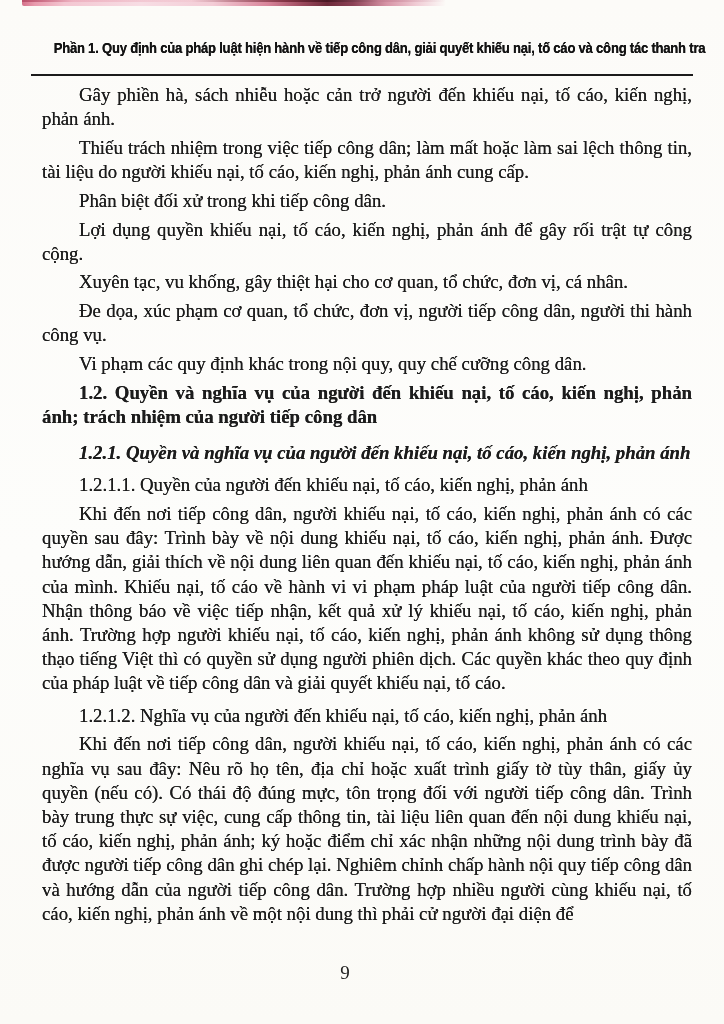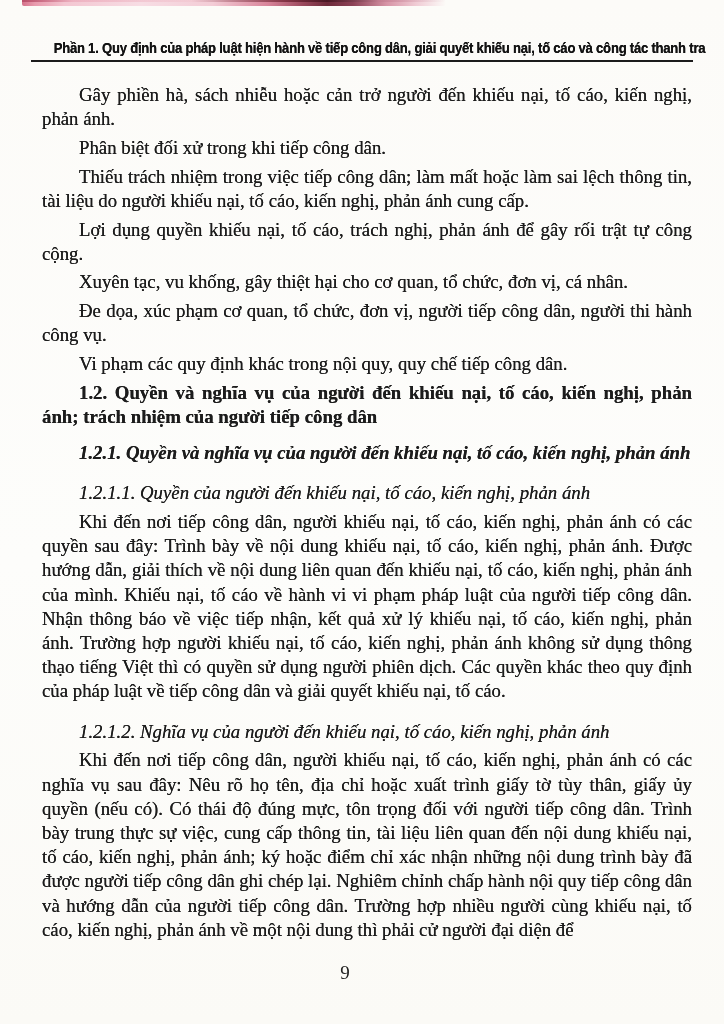--- a/index.html
+++ b/index.html
@@ -32,21 +32,21 @@
     background: linear-gradient(to right,
       #b94f6a 0%, rgba(233,160,178,.55) 12%, rgba(240,190,200,.35) 40%,
       rgba(122,44,60,.85) 62%, rgba(70,22,34,.9) 72%, rgba(190,120,140,.5) 84%,
       rgba(255,255,255,0) 100%);
   }
   .running-header {
     position: absolute;
     top: 40px; left: 31px; width: 662px;
     text-align: center;
     border-bottom: 2px solid #1b1b1b;
-    padding-bottom: 4px;
+    padding-bottom: 18px;
     font-family: "Liberation Sans", "DejaVu Sans", sans-serif;
     font-weight: bold;
     font-size: 14px;
     color: #131313;
   }
   .running-header .hdr-inner {
     display: inline-block;
     white-space: nowrap;
     letter-spacing: -0.25px;
     transform: scaleX(0.935);
@@ -60,21 +60,21 @@
     line-height: 24.2px;
     text-align: justify;
     text-shadow: 0 0 .35px #222;
   }
   .para, .h-bold, .h-bolditalic, .h-italic {
     margin: 0 0 4.5px 0;
     text-indent: 37px;
   }
   .h-bold   { font-weight: bold; margin-top: 0; }
   .h-bolditalic { font-weight: bold; font-style: italic; margin-top: 12px; text-align: left; }
-  .h-italic { font-style: italic; margin-top: 16px; text-align: left; }
+  .h-italic { margin-top: 8px; text-align: left; }
   .page-number {
     position: absolute;
     top: 962px; left: 0; right: 0;
     text-align: center;
     font-size: 19px;
     color: #222;
   }
   .page-number span { position: relative; left: -17px; }
 </style>
 </head>
@@ -83,26 +83,26 @@
 <div class="page">
 
   <div class="scan-artifact"></div>
 
   <div class="running-header">
     <span class="hdr-inner">Phần 1. Quy định của pháp luật hiện hành về tiếp công dân, giải quyết khiếu nại, tố cáo và công tác thanh tra</span>
   </div>
 
   <div class="content">
     <div class="para">Gây phiền hà, sách nhiễu hoặc cản trở người đến khiếu nại, tố cáo, kiến nghị, phản ánh.</div>
+    <div class="para">Thiếu trách nhiệm trong việc tiếp công dân; làm mất hoặc làm sai lệch thông tin, tài liệu do người khiếu nại, tố cáo, kiến nghị, phản ánh cung cấp.</div>
     <div class="para">Phân biệt đối xử trong khi tiếp công dân.</div>
-    <div class="para">Thiếu trách nhiệm trong việc tiếp công dân; làm mất hoặc làm sai lệch thông tin, tài liệu do người khiếu nại, tố cáo, kiến nghị, phản ánh cung cấp.</div>
-    <div class="para">Lợi dụng quyền khiếu nại, tố cáo, trách nghị, phản ánh để gây rối trật tự công cộng.</div>
+    <div class="para">Lợi dụng quyền khiếu nại, tố cáo, kiến nghị, phản ánh để gây rối trật tự công cộng.</div>
     <div class="para">Xuyên tạc, vu khống, gây thiệt hại cho cơ quan, tổ chức, đơn vị, cá nhân.</div>
     <div class="para">Đe dọa, xúc phạm cơ quan, tổ chức, đơn vị, người tiếp công dân, người thi hành công vụ.</div>
-    <div class="para">Vi phạm các quy định khác trong nội quy, quy chế tiếp công dân.</div>
+    <div class="para">Vi phạm các quy định khác trong nội quy, quy chế cưỡng công dân.</div>
     <div class="h-bold">1.2. Quyền và nghĩa vụ của người đến khiếu nại, tố cáo, kiến nghị, phản ánh; trách nhiệm của người tiếp công dân</div>
     <div class="h-bolditalic">1.2.1. Quyền và nghĩa vụ của người đến khiếu nại, tố cáo, kiến nghị, phản ánh</div>
     <div class="h-italic">1.2.1.1. Quyền của người đến khiếu nại, tố cáo, kiến nghị, phản ánh</div>
     <div class="para">Khi đến nơi tiếp công dân, người khiếu nại, tố cáo, kiến nghị, phản ánh có các quyền sau đây: Trình bày về nội dung khiếu nại, tố cáo, kiến nghị, phản ánh. Được hướng dẫn, giải thích về nội dung liên quan đến khiếu nại, tố cáo, kiến nghị, phản ánh của mình. Khiếu nại, tố cáo về hành vi vi phạm pháp luật của người tiếp công dân. Nhận thông báo về việc tiếp nhận, kết quả xử lý khiếu nại, tố cáo, kiến nghị, phản ánh. Trường hợp người khiếu nại, tố cáo, kiến nghị, phản ánh không sử dụng thông thạo tiếng Việt thì có quyền sử dụng người phiên dịch. Các quyền khác theo quy định của pháp luật về tiếp công dân và giải quyết khiếu nại, tố cáo.</div>
     <div class="h-italic">1.2.1.2. Nghĩa vụ của người đến khiếu nại, tố cáo, kiến nghị, phản ánh</div>
     <div class="para">Khi đến nơi tiếp công dân, người khiếu nại, tố cáo, kiến nghị, phản ánh có các nghĩa vụ sau đây: Nêu rõ họ tên, địa chỉ hoặc xuất trình giấy tờ tùy thân, giấy ủy quyền (nếu có). Có thái độ đúng mực, tôn trọng đối với người tiếp công dân. Trình bày trung thực sự việc, cung cấp thông tin, tài liệu liên quan đến nội dung khiếu nại, tố cáo, kiến nghị, phản ánh; ký hoặc điểm chỉ xác nhận những nội dung trình bày đã được người tiếp công dân ghi chép lại. Nghiêm chỉnh chấp hành nội quy tiếp công dân và hướng dẫn của người tiếp công dân. Trường hợp nhiều người cùng khiếu nại, tố cáo, kiến nghị, phản ánh về một nội dung thì phải cử người đại diện để</div>
   </div>
 
   <div class="page-number">
     <span>9</span>

